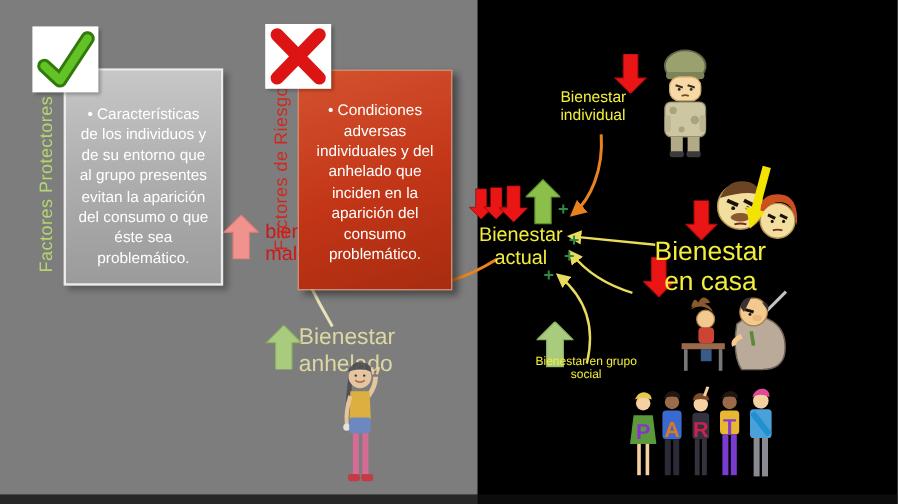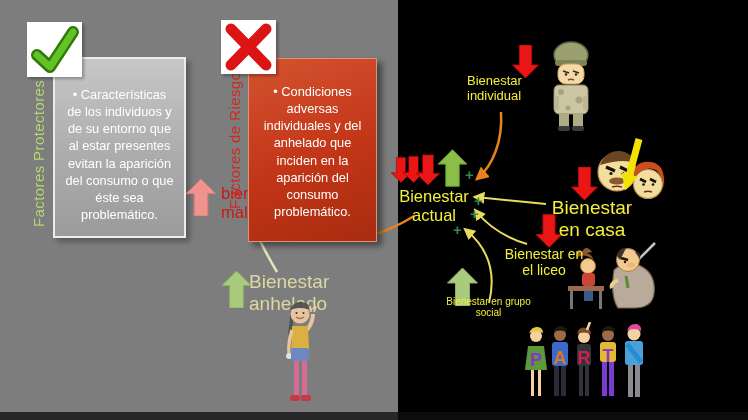--- a/index.html
+++ b/index.html
@@ -61,21 +61,21 @@
 
   <div class="abs scaletext z2" style="left:221px;top:184px;">
     <div>bienestar</div>
     <div>malestar</div>
   </div>
 
   <div class="abs vlabel green z2" style="left:30px;top:227px;">Factores Protectores</div>
   <div class="abs vlabel red z2" style="left:226px;top:209px;">Factores de Riesgo</div>
 
   <div class="abs textbox graybox z3">
-    <span>• Características de los individuos y de su entorno que al estar presentes evitan la aparición del consumo o que éste sea problemático.</span>
+    <span>• Características de los individuos y de su entorno que al grupo presentes evitan la aparición del consumo o que éste sea problemático.</span>
   </div>
   <div class="abs textbox redbox z3">
     <span>• Condiciones adversas individuales y del anhelado que inciden en la aparición del consumo problemático.</span>
   </div>
 
   <div class="abs iconbox z4" style="left:27px;top:22px;width:55px;height:55px;">
     <svg width="55" height="55" viewBox="0 0 55 55">
       <path d="M10,33 L23,45 L46,10" fill="none" stroke="#2f7a0a" stroke-width="12" stroke-linecap="round" stroke-linejoin="round"></path>
       <path d="M10,33 L23,45 L46,10" fill="none" stroke="#63c226" stroke-width="7" stroke-linecap="round" stroke-linejoin="round"></path>
     </svg>
@@ -136,22 +136,21 @@
     </defs>
     <path d="M501,112 C503,142 492,166 478,178" fill="none" stroke="#e8821e" stroke-width="2.5" marker-end="url(#mO)"></path>
     <path d="M546,204 L476,197" fill="none" stroke="#e9dc5c" stroke-width="2" marker-end="url(#mY)"></path>
     <path d="M527,244 Q494,234 476,211" fill="none" stroke="#e9dc5c" stroke-width="2" marker-end="url(#mY)"></path>
     <path d="M489,303 Q500,258 466,230" fill="none" stroke="#e9dc5c" stroke-width="2" marker-end="url(#mY)"></path>
     <path d="M639,139 L627,184" fill="none" stroke="#f2e400" stroke-width="7" marker-end="url(#mB)"></path>
   </svg>
 
   <div class="abs ylabel z5" style="left:467px;top:74px;width:84px;font-size:13px;text-align:left;">Bienestar individual</div>
   <div class="abs ylabel z5" style="left:398px;top:187px;width:72px;font-size:16.5px;">Bienestar actual</div>
-  <div class="abs ylabel z5" style="left:544px;top:197px;width:96px;font-size:19px;">Bienestar en casa</div>
-  <div class="abs ylabel z5" style="left:504px;top:247px;width:80px;font-size:14px;">Bienestar en el liceo</div>
+  <div class="abs ylabel z5" style="left:544px;top:197px;width:96px;font-size:22px;">Bienestar en casa</div>
   <div class="abs ylabel z5" style="left:441px;top:296px;width:95px;font-size:10px;">Bienestar en grupo social</div>
   <div class="abs ylabel z4" style="left:249px;top:271px;width:78px;font-size:19px;color:#dcd8a2;">Bienestar anhelado</div>
 
   <span class="abs plus z5" style="left:465px;top:167px;">+</span>
   <span class="abs plus z5" style="left:474px;top:193px;">+</span>
   <span class="abs plus z5" style="left:470px;top:206px;">+</span>
   <span class="abs plus z5" style="left:453px;top:222px;">+</span>
 
   <svg class="abs z4" style="left:546px;top:40px;" width="50" height="92" viewBox="0 0 50 92">
     <ellipse cx="25" cy="15" rx="17" ry="13" fill="#9aa06e" stroke="#5f644a" stroke-width="1.5"></ellipse>

